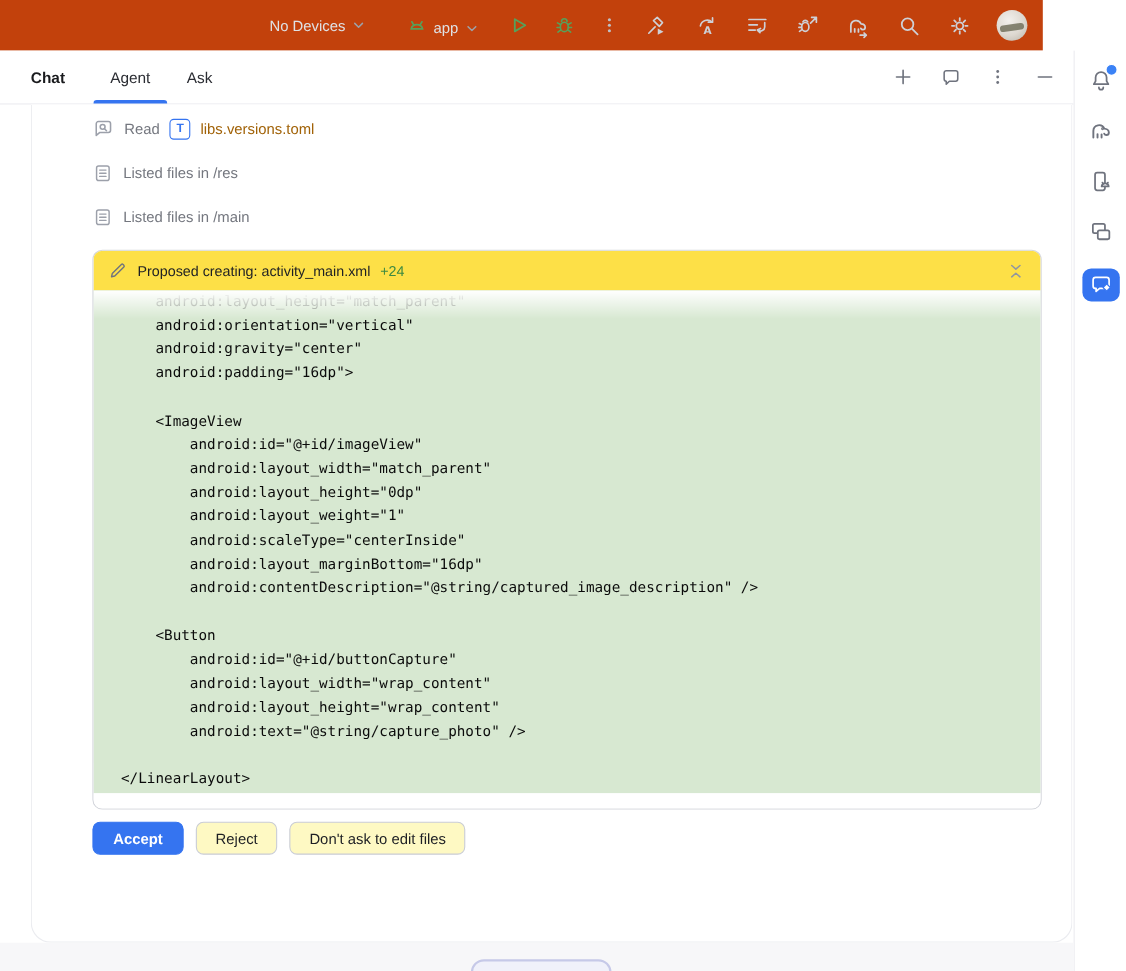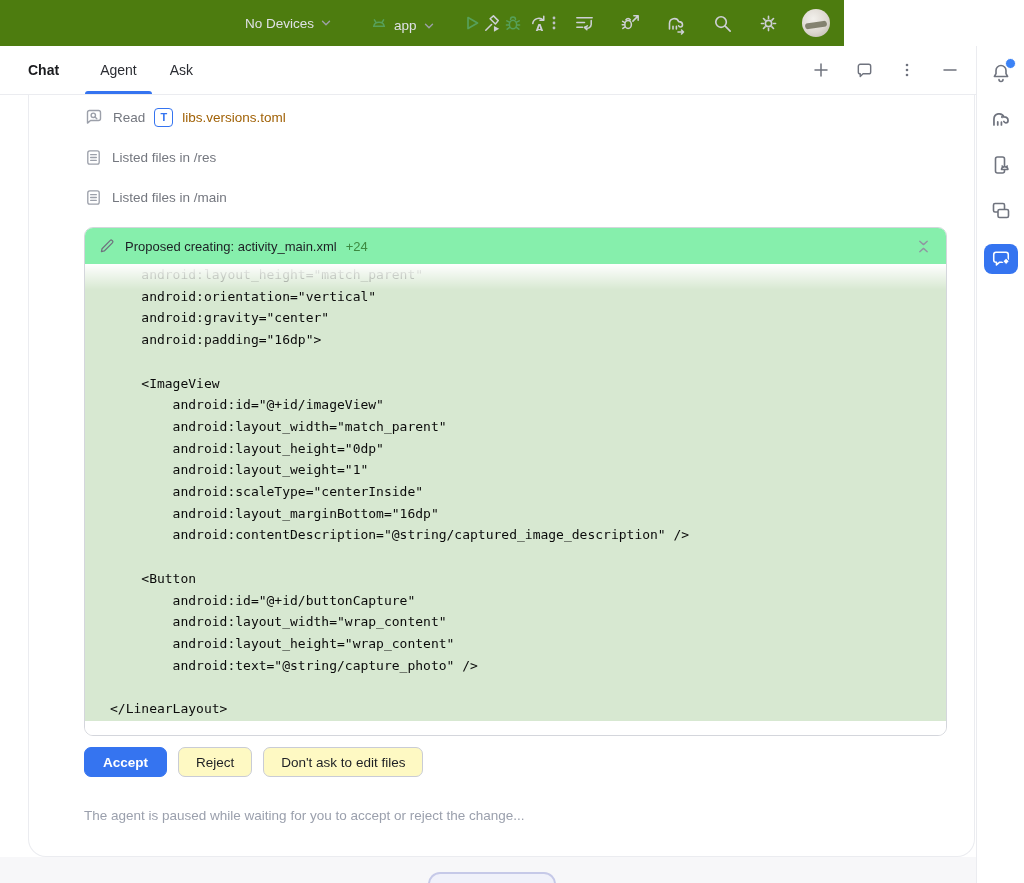--- a/index.html
+++ b/index.html
@@ -1,20 +1,20 @@
 <!DOCTYPE html>
 <html><head>
 <meta charset="utf-8">
 <style>
   html,body{margin:0;padding:0;background:#fff;}
   .screen{position:relative;width:1024px;height:883px;background:#fff;overflow:hidden;
           font-family:"Liberation Sans",sans-serif;-webkit-font-smoothing:antialiased;}
 
   
-  .topbar{position:absolute;top:0;left:0;width:844px;height:46px;background:#4d7c0f;}
+  .topbar{position:absolute;top:0;left:0;width:948px;height:46px;background:#c2410c;}
   .tb-center{position:absolute;left:245px;top:0;height:46px;display:flex;align-items:center;color:#dfe1e5;font-size:13.5px;}
   .tb-item{display:flex;align-items:center;gap:5px;cursor:default;}
   .tb-right{position:absolute;right:14px;top:0;height:46px;display:flex;align-items:center;gap:22px;}
   .tb-icon{width:24px;height:24px;display:flex;align-items:center;justify-content:center;}
   .avatar{width:28px;height:28px;border-radius:50%;background:radial-gradient(circle at 40% 35%, #f2f0ec 0%, #ddd8d0 55%, #b9b2a6 100%);position:relative;overflow:hidden;}
   .avatar::after{content:"";position:absolute;left:3px;top:13px;width:22px;height:6px;background:#6b6a55;border-radius:3px;transform:rotate(-8deg);opacity:.8;}
 
   
   .tabstrip{position:absolute;top:46px;left:0;width:976px;height:49px;background:#fff;
             border-bottom:1px solid #ebecf0;display:flex;align-items:center;box-sizing:border-box;padding:0 16px 0 28px;}
@@ -36,21 +36,21 @@
          border:1px solid #ebecf0;border-top:none;border-radius:0 0 18px 18px;box-sizing:border-box;
          padding:12px 0 0 55px;}
   .step{display:flex;align-items:center;gap:9px;font-size:13.5px;color:#74777f;height:20px;}
   .step + .step{margin-top:20px;}
   .step .fname{color:#a16207;}
   .toml-badge{display:inline-flex;align-items:center;justify-content:center;width:17px;height:17px;border:1.5px solid #3574f0;
               border-radius:4px;color:#3574f0;font-size:11px;font-weight:700;line-height:1;}
 
   
   .card{margin-top:20px;width:861px;border:1px solid #d4d6dc;border-radius:9px;overflow:hidden;background:#fff;}
-  .card-header{height:36px;display:flex;align-items:center;gap:9px;padding:0 13px;background:#86efac;}
+  .card-header{height:36px;display:flex;align-items:center;gap:9px;padding:0 13px;background:#fde047;}
   .card-title{font-size:13px;color:#1d1f24;}
   .card-added{font-size:13px;color:#3d8a41;}
   .card-collapse{margin-left:auto;width:20px;height:20px;display:flex;align-items:center;justify-content:center;cursor:default;}
   .code-area{position:relative;height:457px;background:#d7e8d1;overflow:hidden;
              font-family:"DejaVu Sans Mono",monospace;font-size:13px;line-height:21.7px;color:#0b0b0b;
              padding-left:25px;box-sizing:border-box;}
   .code-area pre{margin:0;white-space:pre;font:inherit;}
   .faded-line{opacity:.38;margin-top:-7px;}
   .code-fade{position:absolute;top:0;left:0;right:0;height:26px;pointer-events:none;
              background:linear-gradient(#ffffff 0%, rgba(255,255,255,0) 100%);}
@@ -320,20 +320,19 @@
       </div>
       <div class="card-footer"></div>
     </section>
 
     <div class="actions">
       <button class="btn btn-primary">Accept</button>
       <button class="btn btn-secondary">Reject</button>
       <button class="btn btn-secondary">Don't ask to edit files</button>
     </div>
 
-    <p class="status">The agent is paused while waiting for you to accept or reject the change...</p>
   </main>
 
   <div class="bottom-strip">
     <div class="pill"></div>
   </div>
 
 </div>
 
 </body></html>

